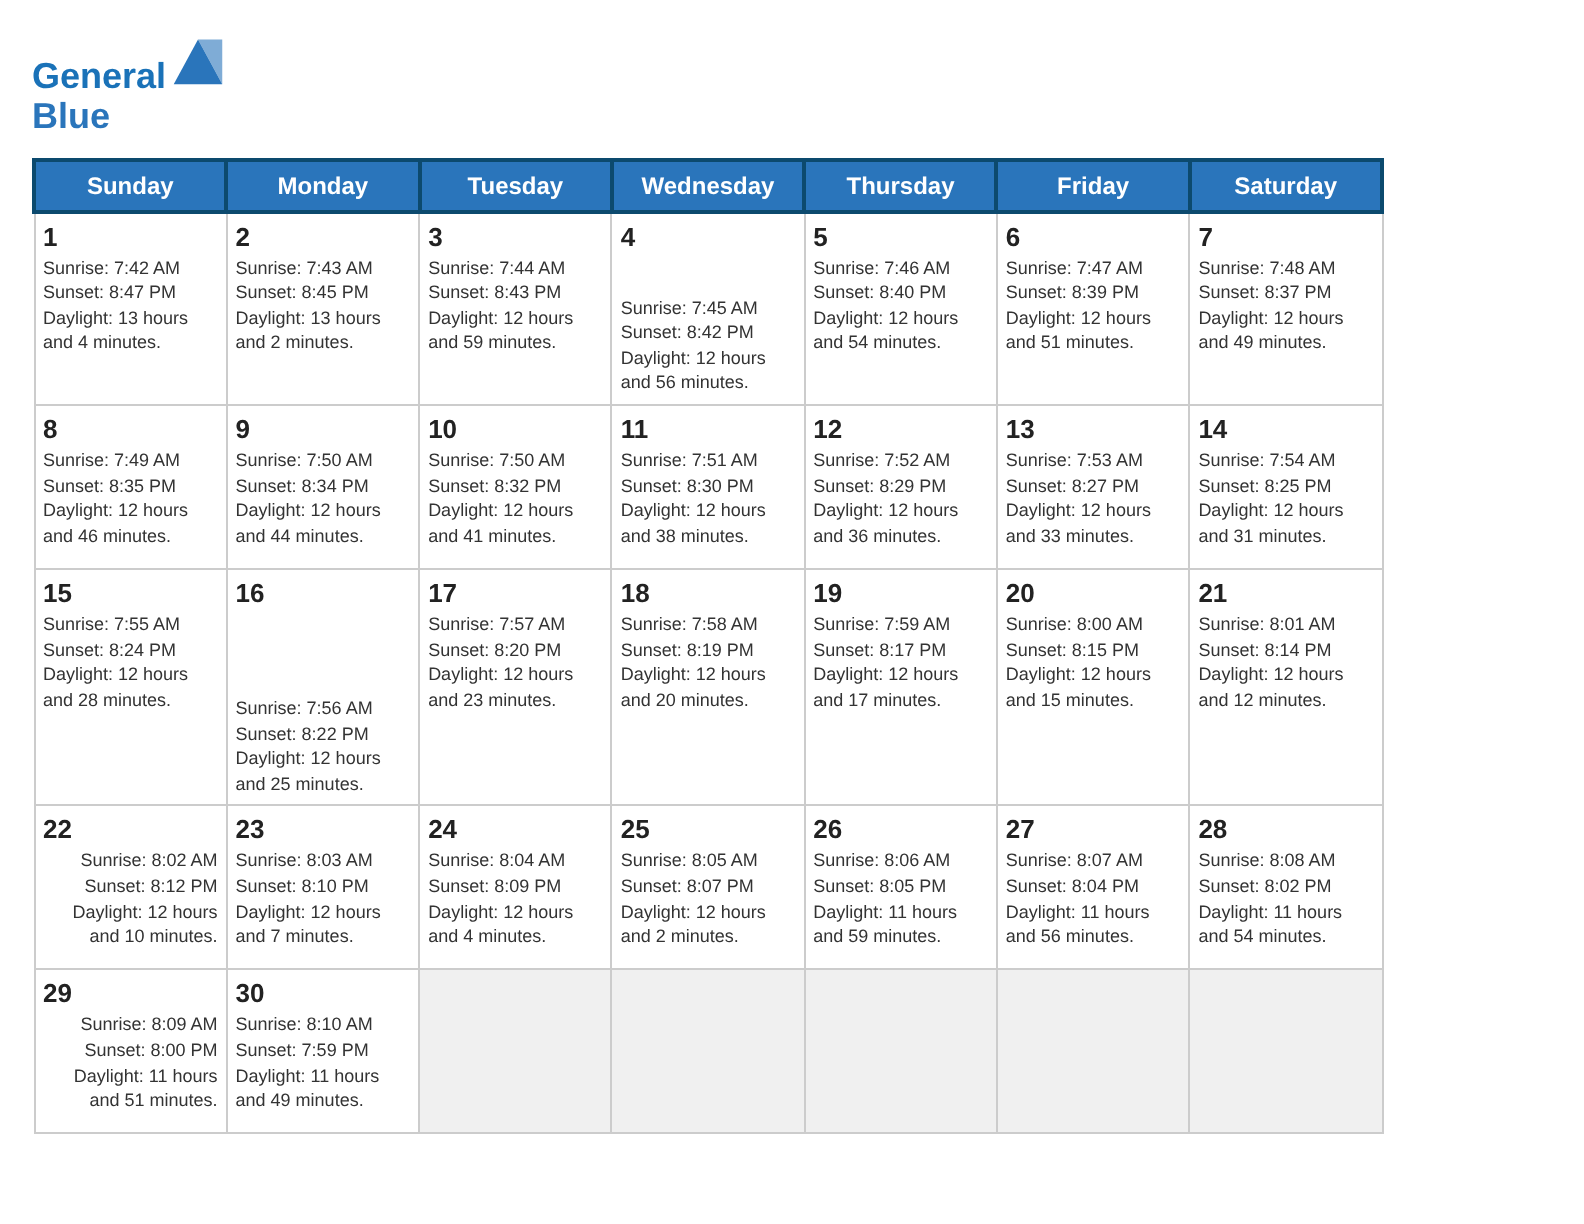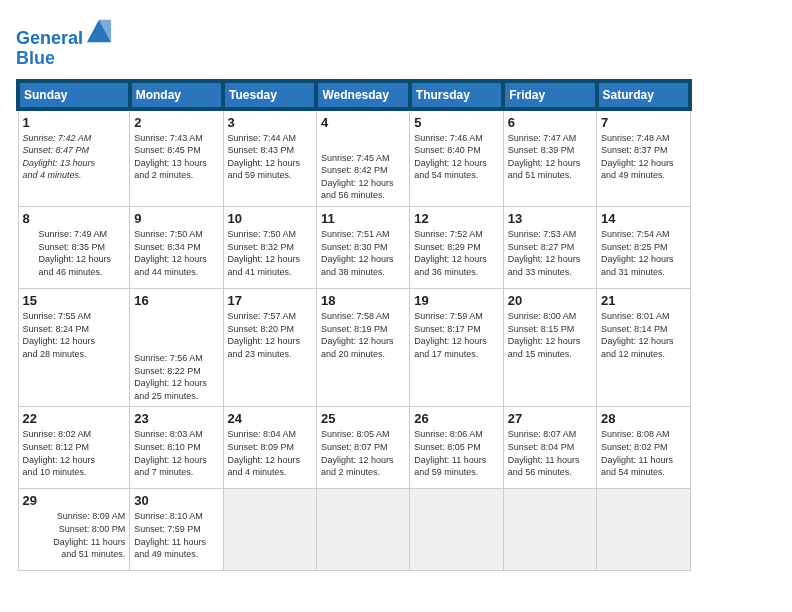--- a/index.html
+++ b/index.html
@@ -54,22 +54,22 @@
       width: 100%;
       border-collapse: collapse;
       font-size: 10px;
     }
     .calendar-table thead tr th {
       background: #2a75bb;
       color: #fff;
       padding: 5px 4px;
       font-size: 12px;
       font-weight: bold;
-      text-align: left;
-      border: 4px solid #0c4a6e;
+      text-align: center;
+      border: 2px solid #0c4a6e;
     }
     .calendar-table tbody tr td {
       border: 1px solid #ccc;
       padding: 4px 4px;
       vertical-align: top;
       height: 82px;
       background: #fff;
     }
     .calendar-table tbody tr td.empty {
       background: #f0f0f0;
@@ -119,21 +119,21 @@
           <th>Wednesday</th>
           <th>Thursday</th>
           <th>Friday</th>
           <th>Saturday</th>
         </tr>
     </thead>
     <tbody id="calendar-body">
         <tr>
           <td>
             <div class="day-number">1</div>
-            <div class="day-detail" style="white-space: pre-line; font-style: italic;">Sunrise: 7:42 AM
+            <div class="day-detail" style="white-space: pre-line;">Sunrise: 7:42 AM
 Sunset: 8:47 PM
 Daylight: 13 hours
 and 4 minutes.</div>
           </td>
           <td>
             <div class="day-number">2</div>
             <div class="day-detail" style="white-space: pre-line;">Sunrise: 7:43 AM
 Sunset: 8:45 PM
 Daylight: 13 hours
 and 2 minutes.</div>
@@ -170,21 +170,21 @@
             <div class="day-number">7</div>
             <div class="day-detail" style="white-space: pre-line;">Sunrise: 7:48 AM
 Sunset: 8:37 PM
 Daylight: 12 hours
 and 49 minutes.</div>
           </td>
         </tr>
         <tr>
           <td>
             <div class="day-number">8</div>
-            <div class="day-detail" style="white-space: pre-line; margin-left: 16px;">Sunrise: 7:49 AM
+            <div class="day-detail" style="white-space: pre-line;">Sunrise: 7:49 AM
 Sunset: 8:35 PM
 Daylight: 12 hours
 and 46 minutes.</div>
           </td>
           <td>
             <div class="day-number">9</div>
             <div class="day-detail" style="white-space: pre-line;">Sunrise: 7:50 AM
 Sunset: 8:34 PM
 Daylight: 12 hours
 and 44 minutes.</div>
@@ -272,21 +272,21 @@
             <div class="day-number">21</div>
             <div class="day-detail" style="white-space: pre-line;">Sunrise: 8:01 AM
 Sunset: 8:14 PM
 Daylight: 12 hours
 and 12 minutes.</div>
           </td>
         </tr>
         <tr>
           <td>
             <div class="day-number">22</div>
-            <div class="day-detail" style="white-space: pre-line;">Sunrise: 8:02 AM
+            <div class="day-detail" style="white-space: pre-line; text-align: right;">Sunrise: 8:02 AM
 Sunset: 8:12 PM
 Daylight: 12 hours
 and 10 minutes.</div>
           </td>
           <td>
             <div class="day-number">23</div>
             <div class="day-detail" style="white-space: pre-line;">Sunrise: 8:03 AM
 Sunset: 8:10 PM
 Daylight: 12 hours
 and 7 minutes.</div>

